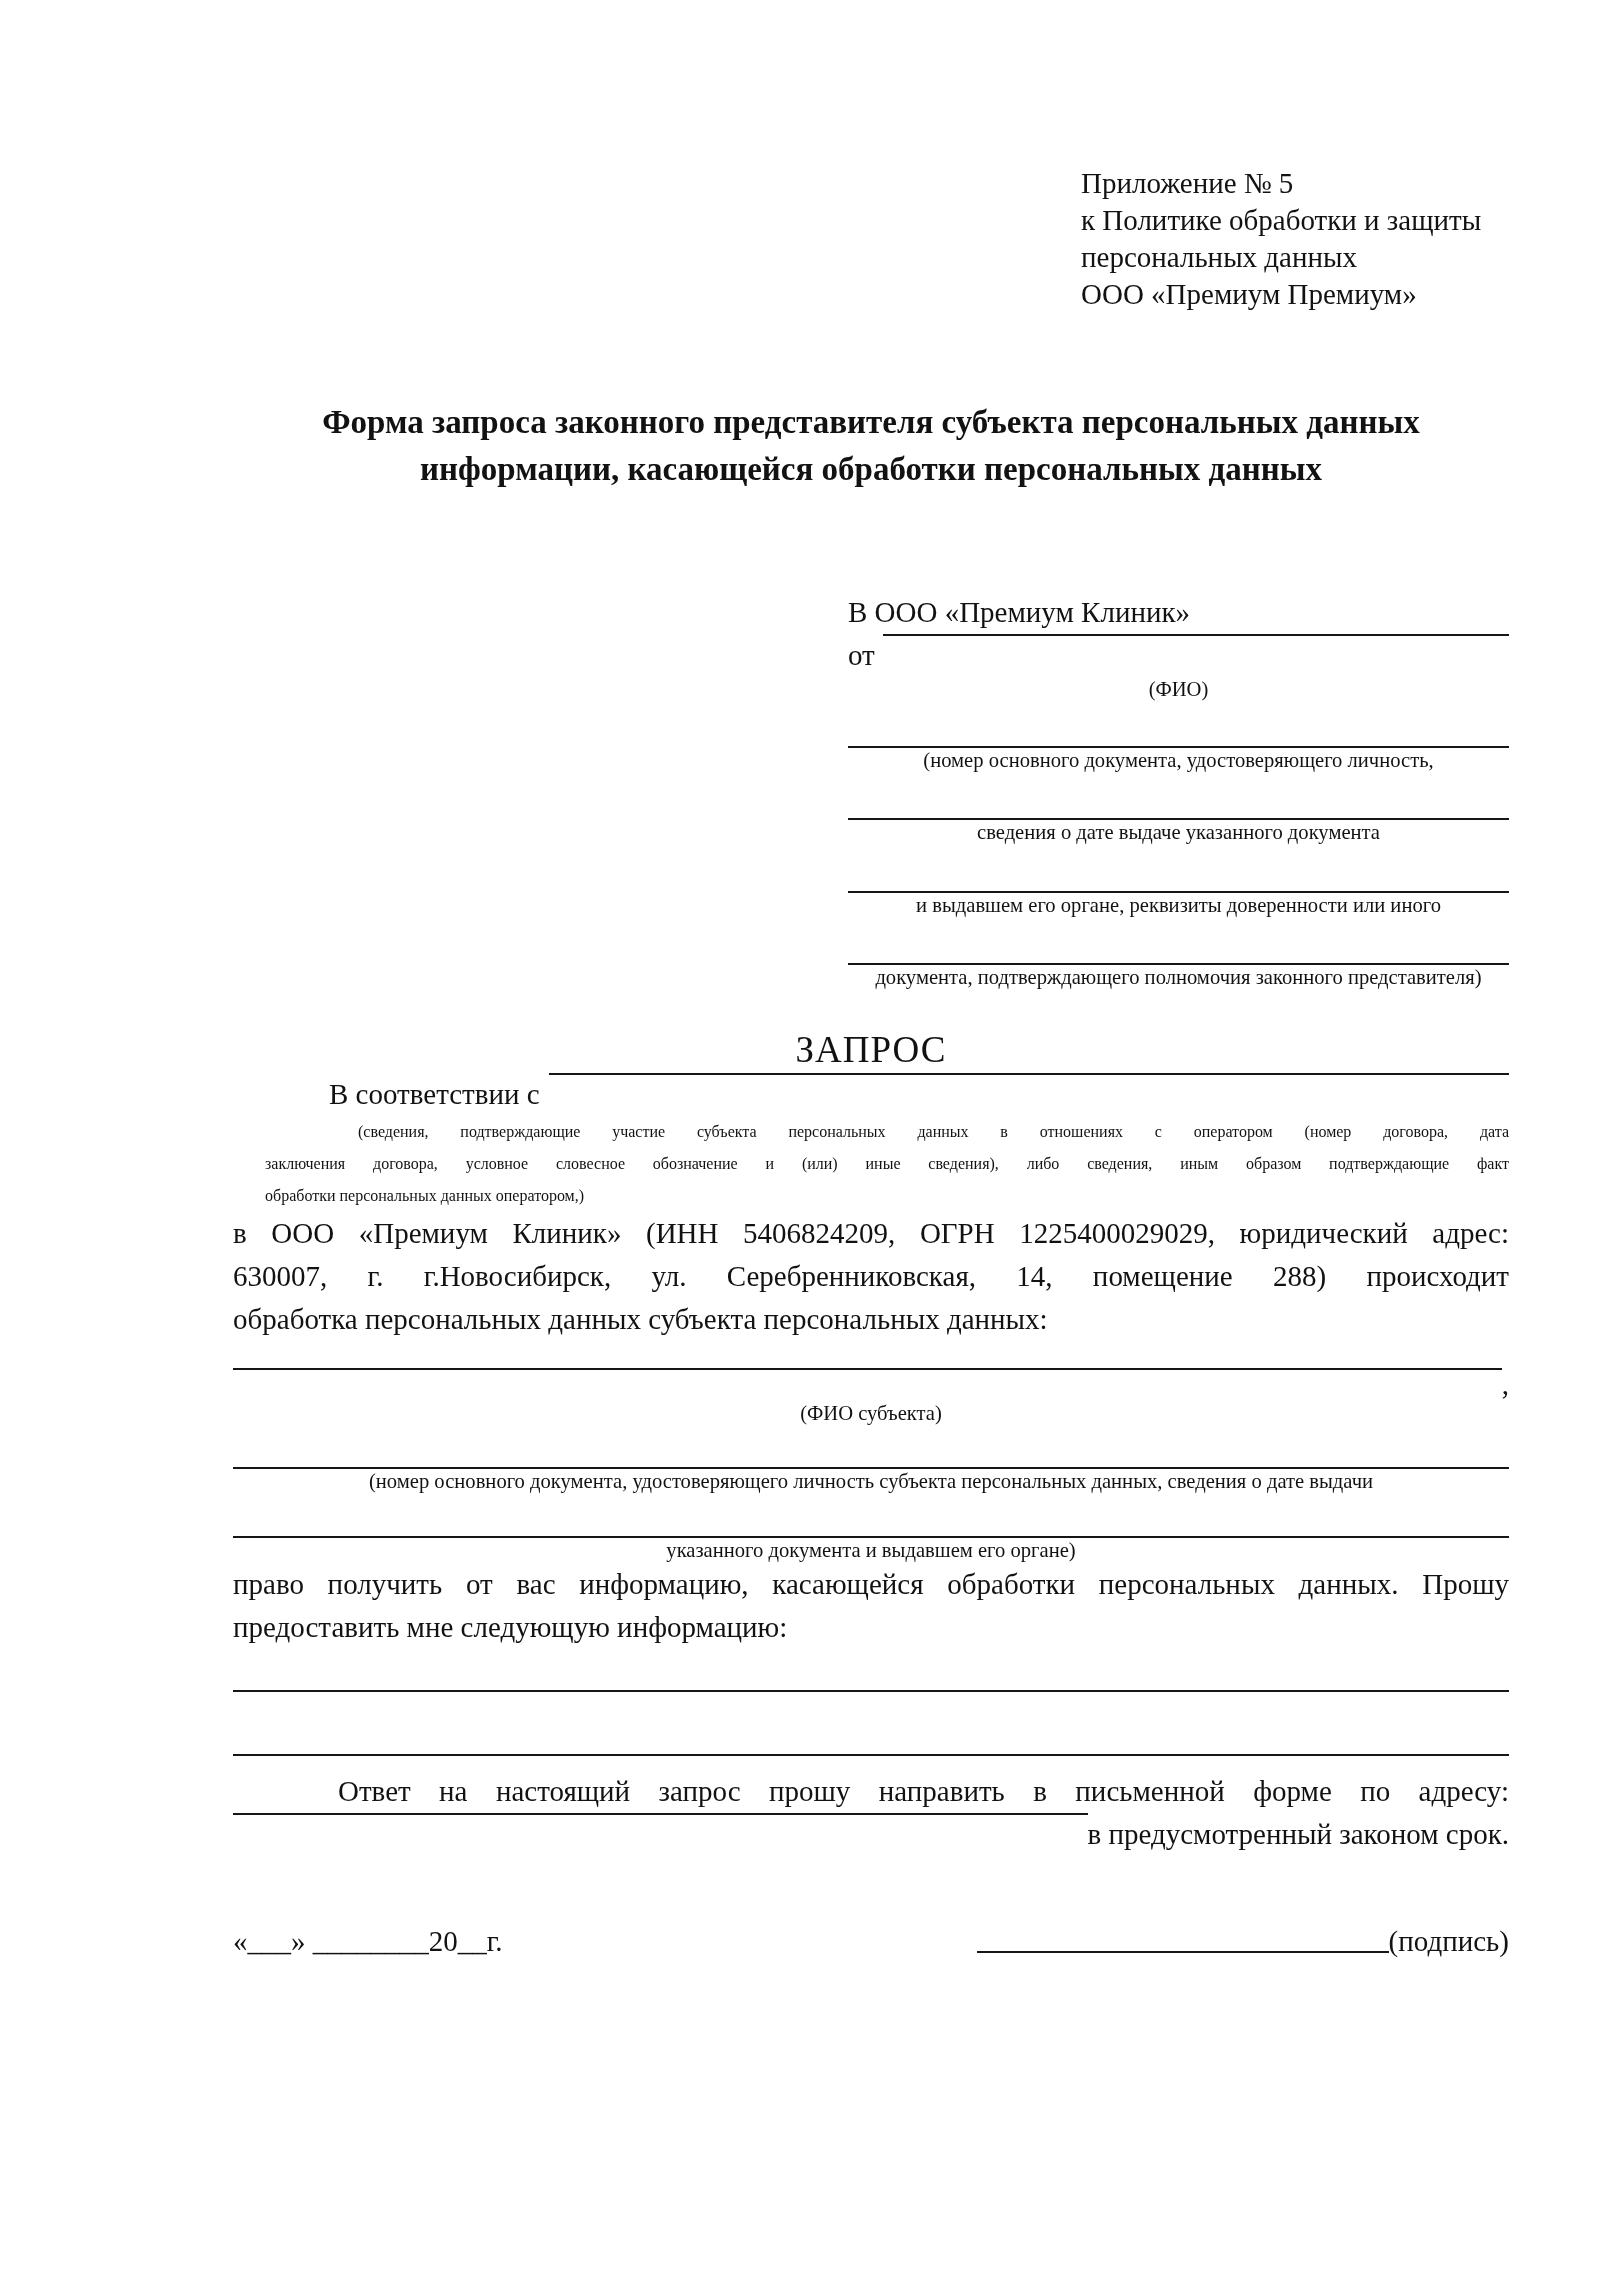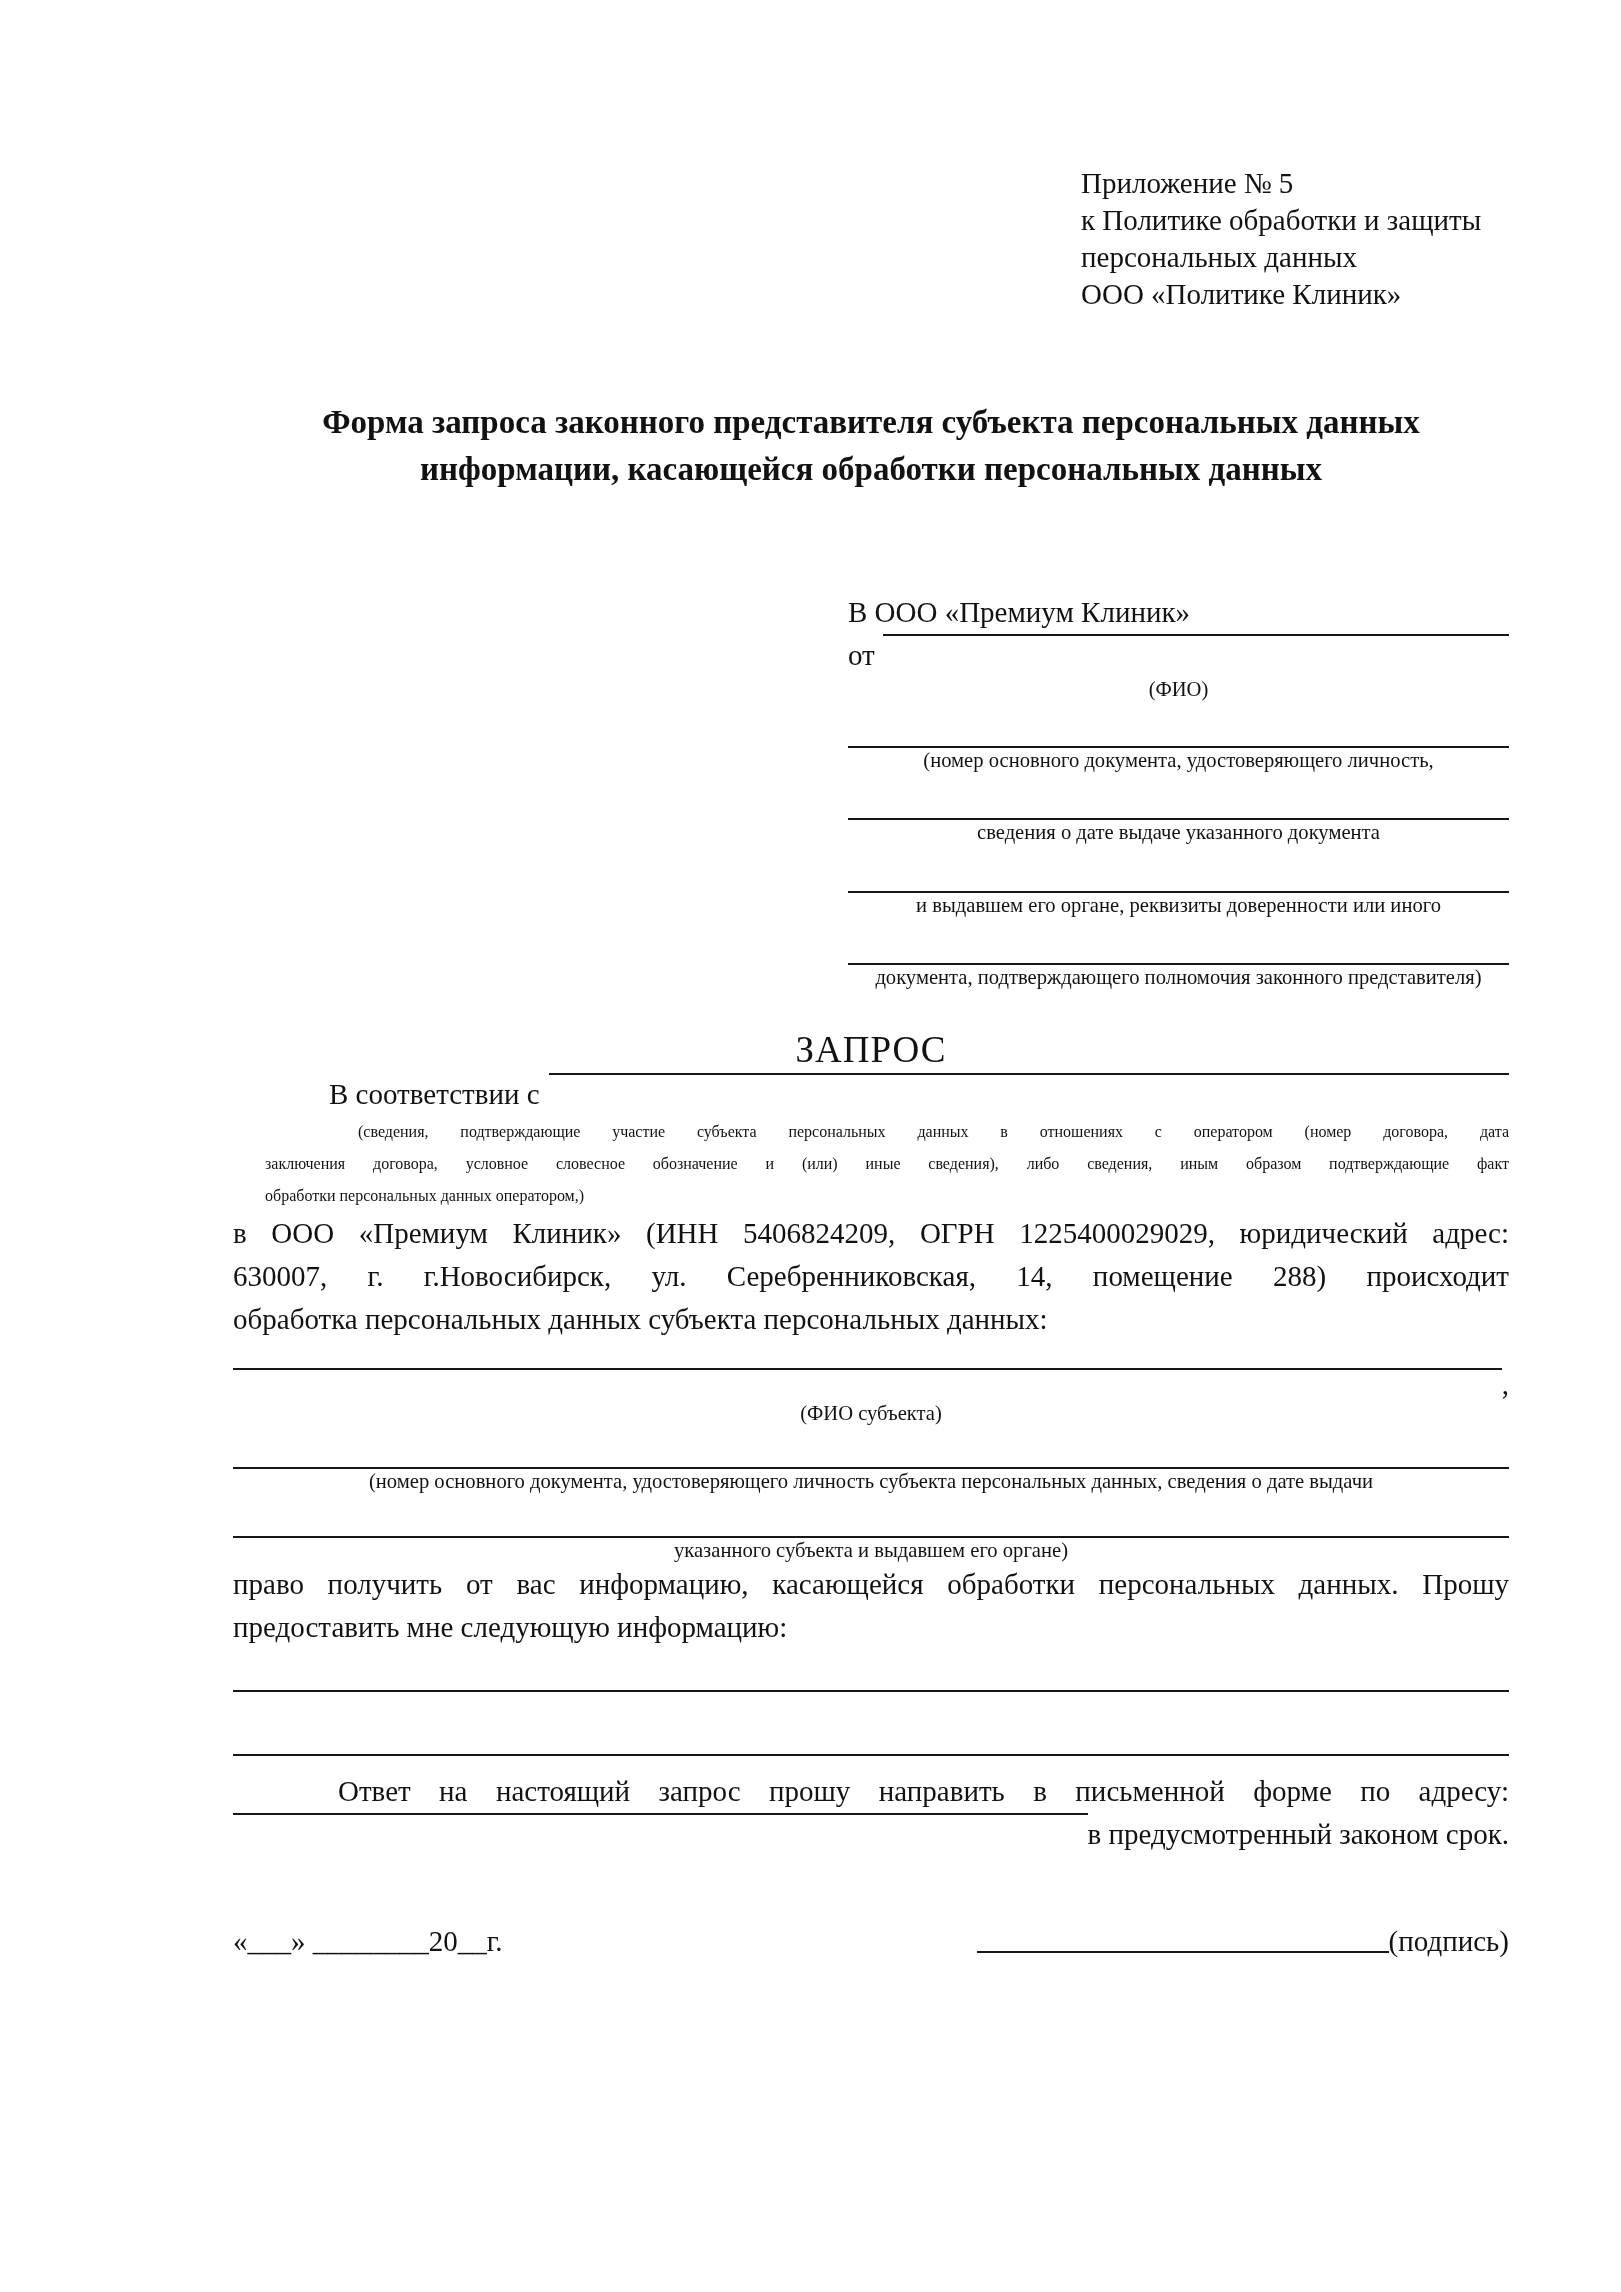--- a/index.html
+++ b/index.html
@@ -47,21 +47,21 @@
 </style>
 </head>
 <body>
 
 <div class="page">
 
   <div class="note">
     <div>Приложение № 5</div>
     <div>к Политике обработки и защиты</div>
     <div>персональных данных</div>
-    <div>ООО «Политике Клиник»</div>
+    <div>ООО «Премиум Премиум»</div>
   </div>
 
   <div class="title">
     <div>Форма запроса законного представителя субъекта персональных данных</div>
     <div>информации, касающейся обработки персональных данных</div>
   </div>
 
   <div class="addressee">
     <div>В ООО «Премиум Клиник»</div>
     <div class="row">
@@ -105,21 +105,21 @@
   <div class="row comma-row">
     <span class="fill"></span>
     <span class="comma">,</span>
   </div>
   <div class="cap">(ФИО субъекта)</div>
 
   <div class="subject-blank"></div>
   <div class="cap">(номер основного документа, удостоверяющего личность субъекта персональных данных, сведения о дате выдачи</div>
 
   <div class="subject-blank"></div>
-  <div class="cap">указанного субъекта и выдавшем его органе)</div>
+  <div class="cap">указанного документа и выдавшем его органе)</div>
 
   <div class="par">
     <div class="jline">право получить от вас информацию, касающейся обработки персональных данных. Прошу</div>
     <div>предоставить мне следующую информацию:</div>
   </div>
 
   <div class="gap-blank1"></div>
   <div class="gap-blank2"></div>
 
   <div class="par">

